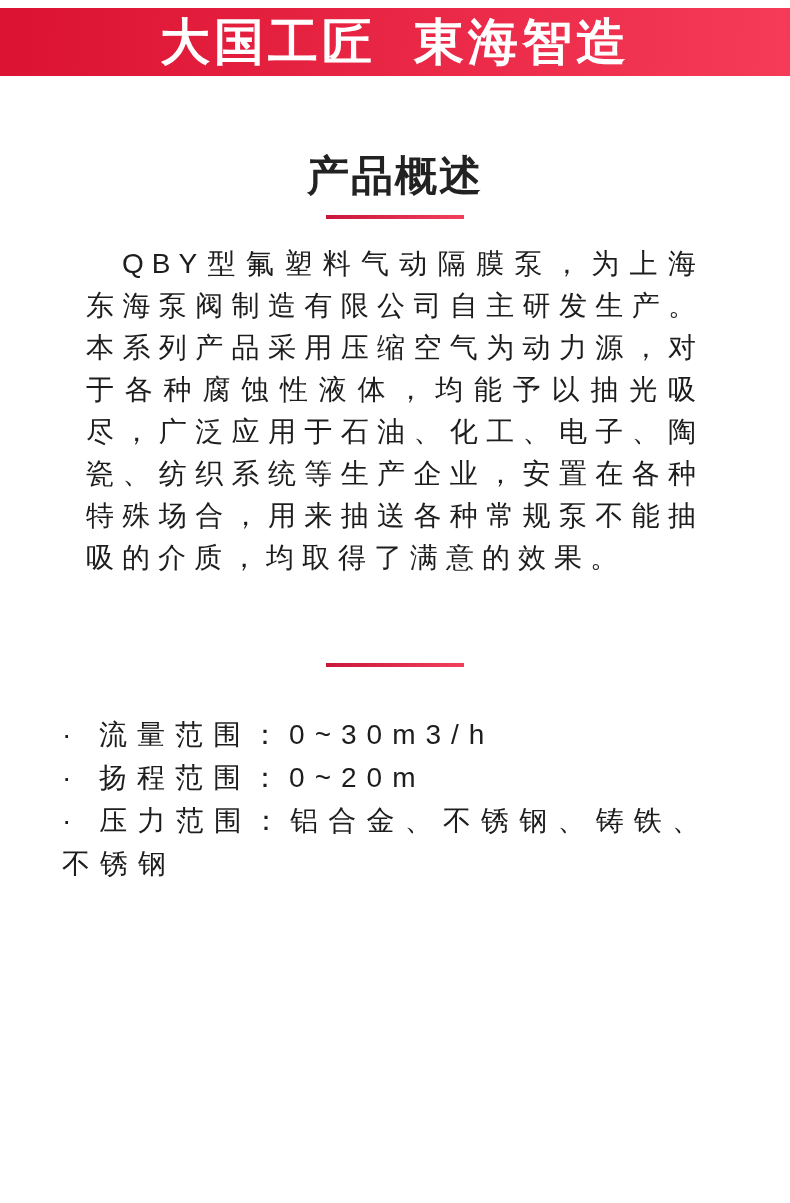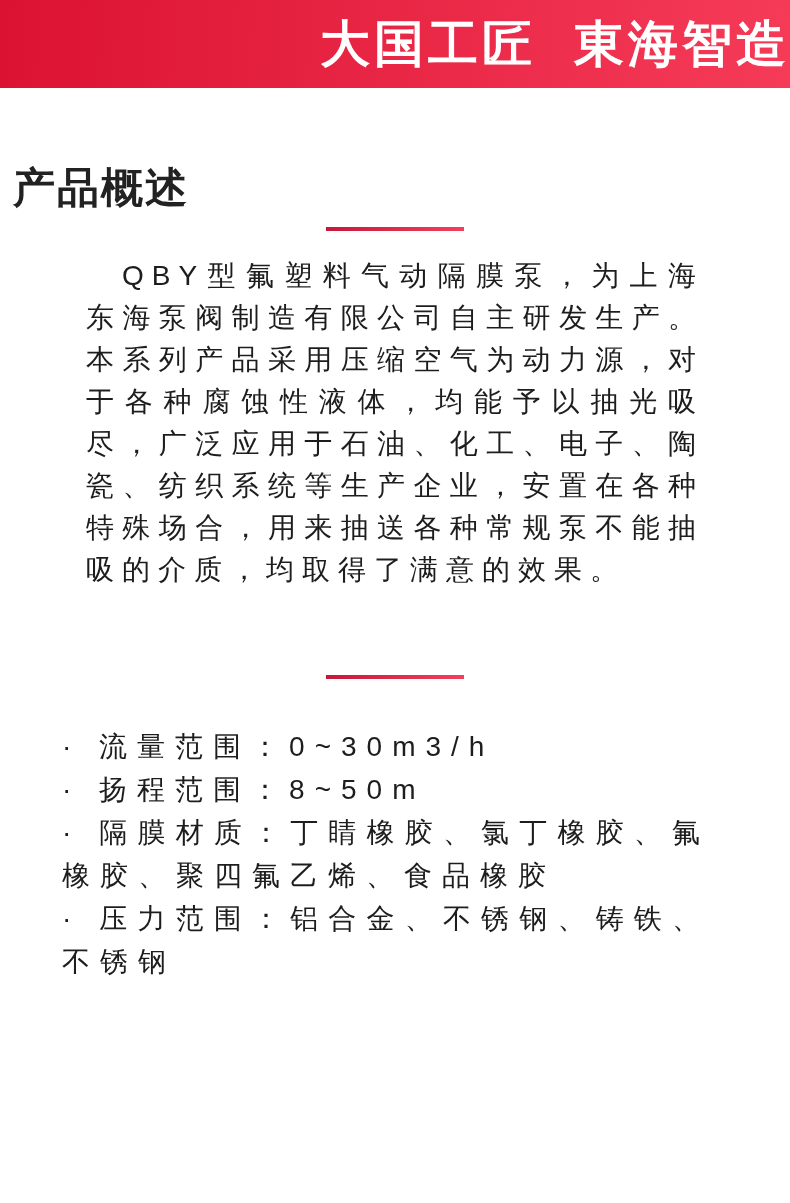--- a/index.html
+++ b/index.html
@@ -8,38 +8,39 @@
     background: #ffffff;
   }
   body {
     width: 790px;
     height: 1203px;
     overflow: hidden;
     font-family: "Liberation Sans", sans-serif;
     color: #1e1e1e;
   }
   .banner {
-    height: 88px;
+    height: 68px;
     display: flex;
     align-items: center;
-    justify-content: flex-end;
+    justify-content: center;
     background: linear-gradient(95deg, var(--banner-from, #dc1232), var(--banner-to, #f53b58));
+    margin-top: 8px;
   }
   .banner h1 {
     margin: 0;
     color: #ffffff;
     font-size: 50px;
     font-weight: 800;
     letter-spacing: 4px;
     word-spacing: 20px;
     white-space: nowrap;
   }
   .section-title {
-    margin: 13px;
-    text-align: left;
+    margin: 6px;
+    text-align: center;
     font-size: 42px;
     line-height: 48px;
     font-weight: 800;
     letter-spacing: 2px;
     color: #222222;
   }
   .title-underline {
     width: 138px;
     height: 4px;
     margin: 15px auto 0 auto;
@@ -79,17 +80,16 @@
 <section class="sec-overview">
   <h2 class="section-title">产品概述</h2>
   <div class="title-underline"></div>
   <p class="body-text">QBY型氟塑料气动隔膜泵，为上海东海泵阀制造有限公司自主研发生产。本系列产品采用压缩空气为动力源，对于各种腐蚀性液体，均能予以抽光吸尽，广泛应用于石油、化工、电子、陶瓷、纺织系统等生产企业，安置在各种特殊场合，用来抽送各种常规泵不能抽吸的介质，均取得了满意的效果。</p>
 </section>
 
 <section class="sec-conditions">
   <div class="title-underline"></div>
   <ul class="cond-list">
       <li>· 流量范围：0~30m3/h</li>
-      <li>· 扬程范围：8~50m</li>
-      <li>· 隔膜材质：丁睛橡胶、氯丁橡胶、氟橡胶、聚四氟乙烯、食品橡胶</li>
+      <li>· 扬程范围：0~20m</li>
       <li>· 压力范围：铝合金、不锈钢、铸铁、不锈钢</li>
     </ul>
 </section>
 
 </body></html>

